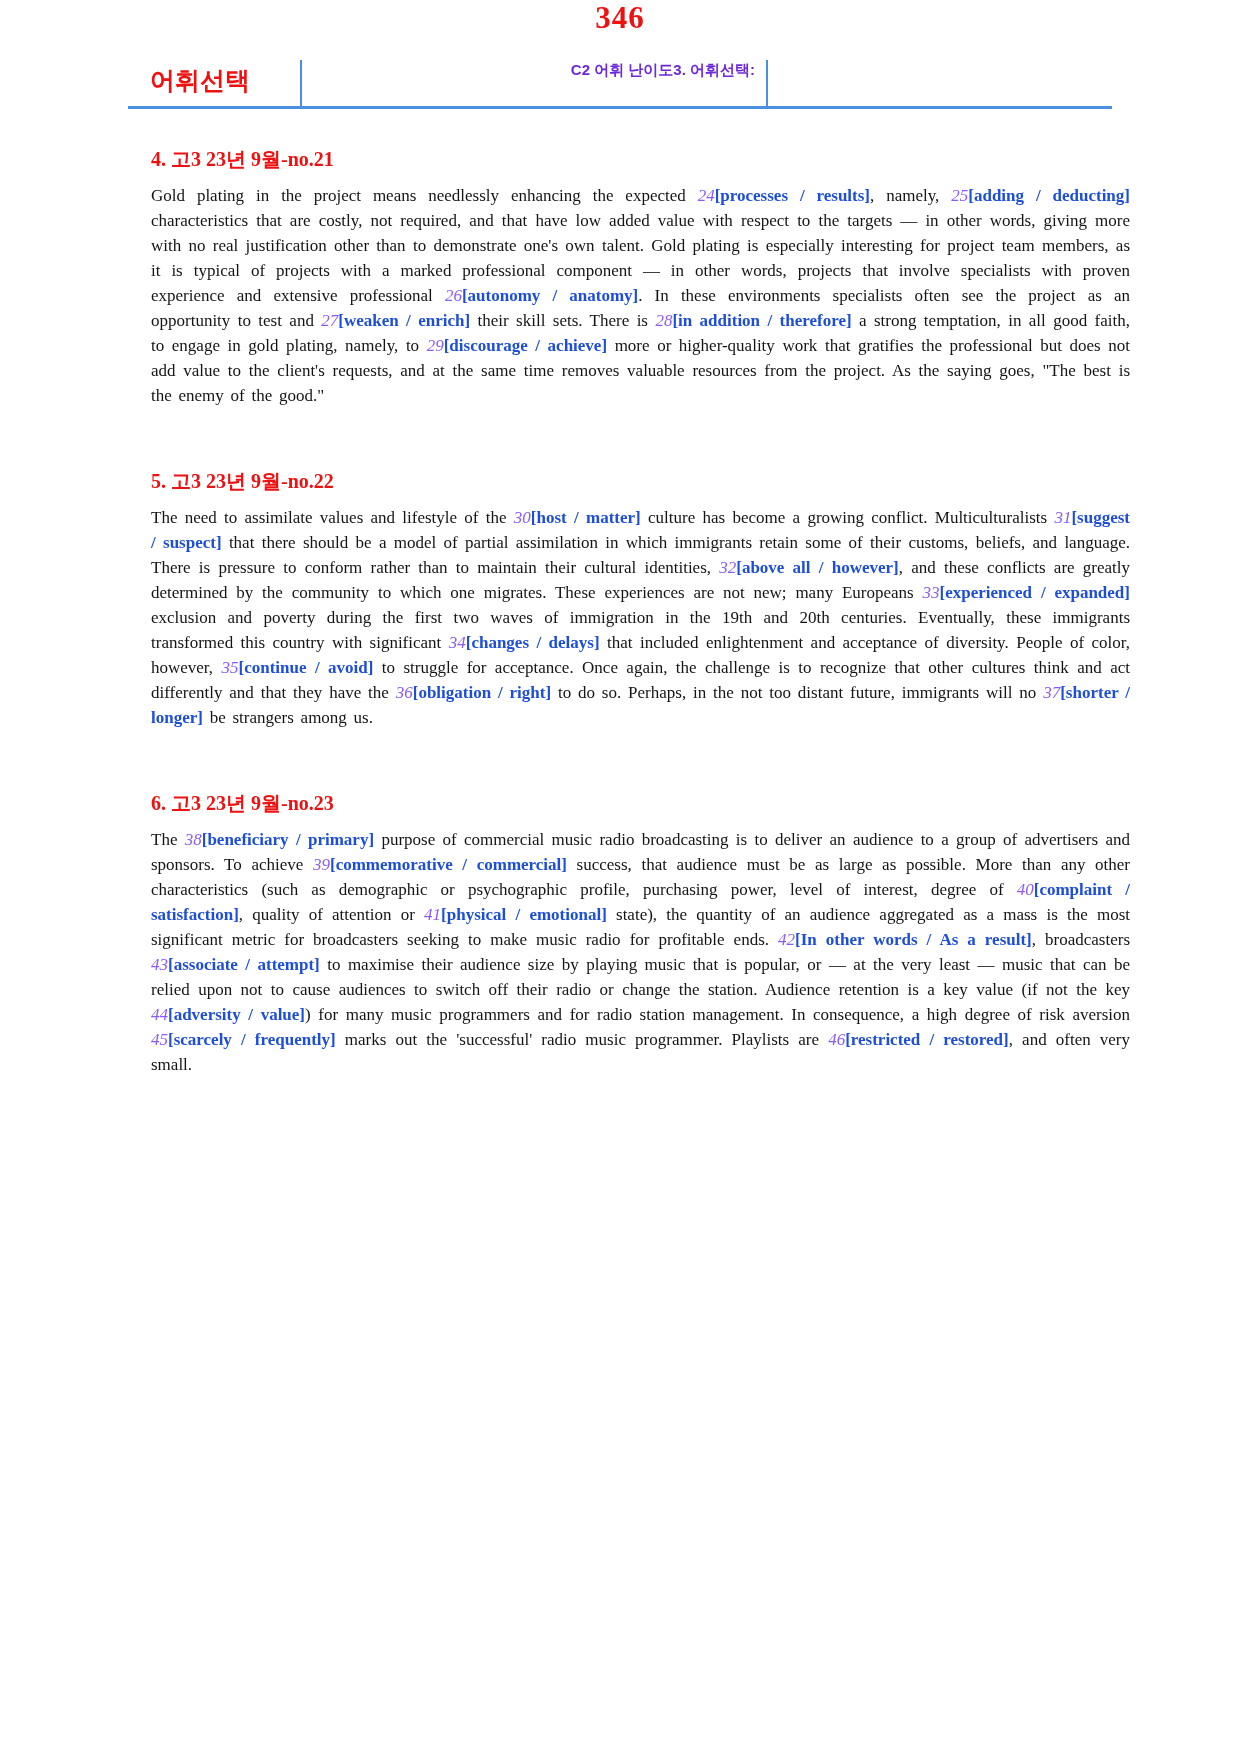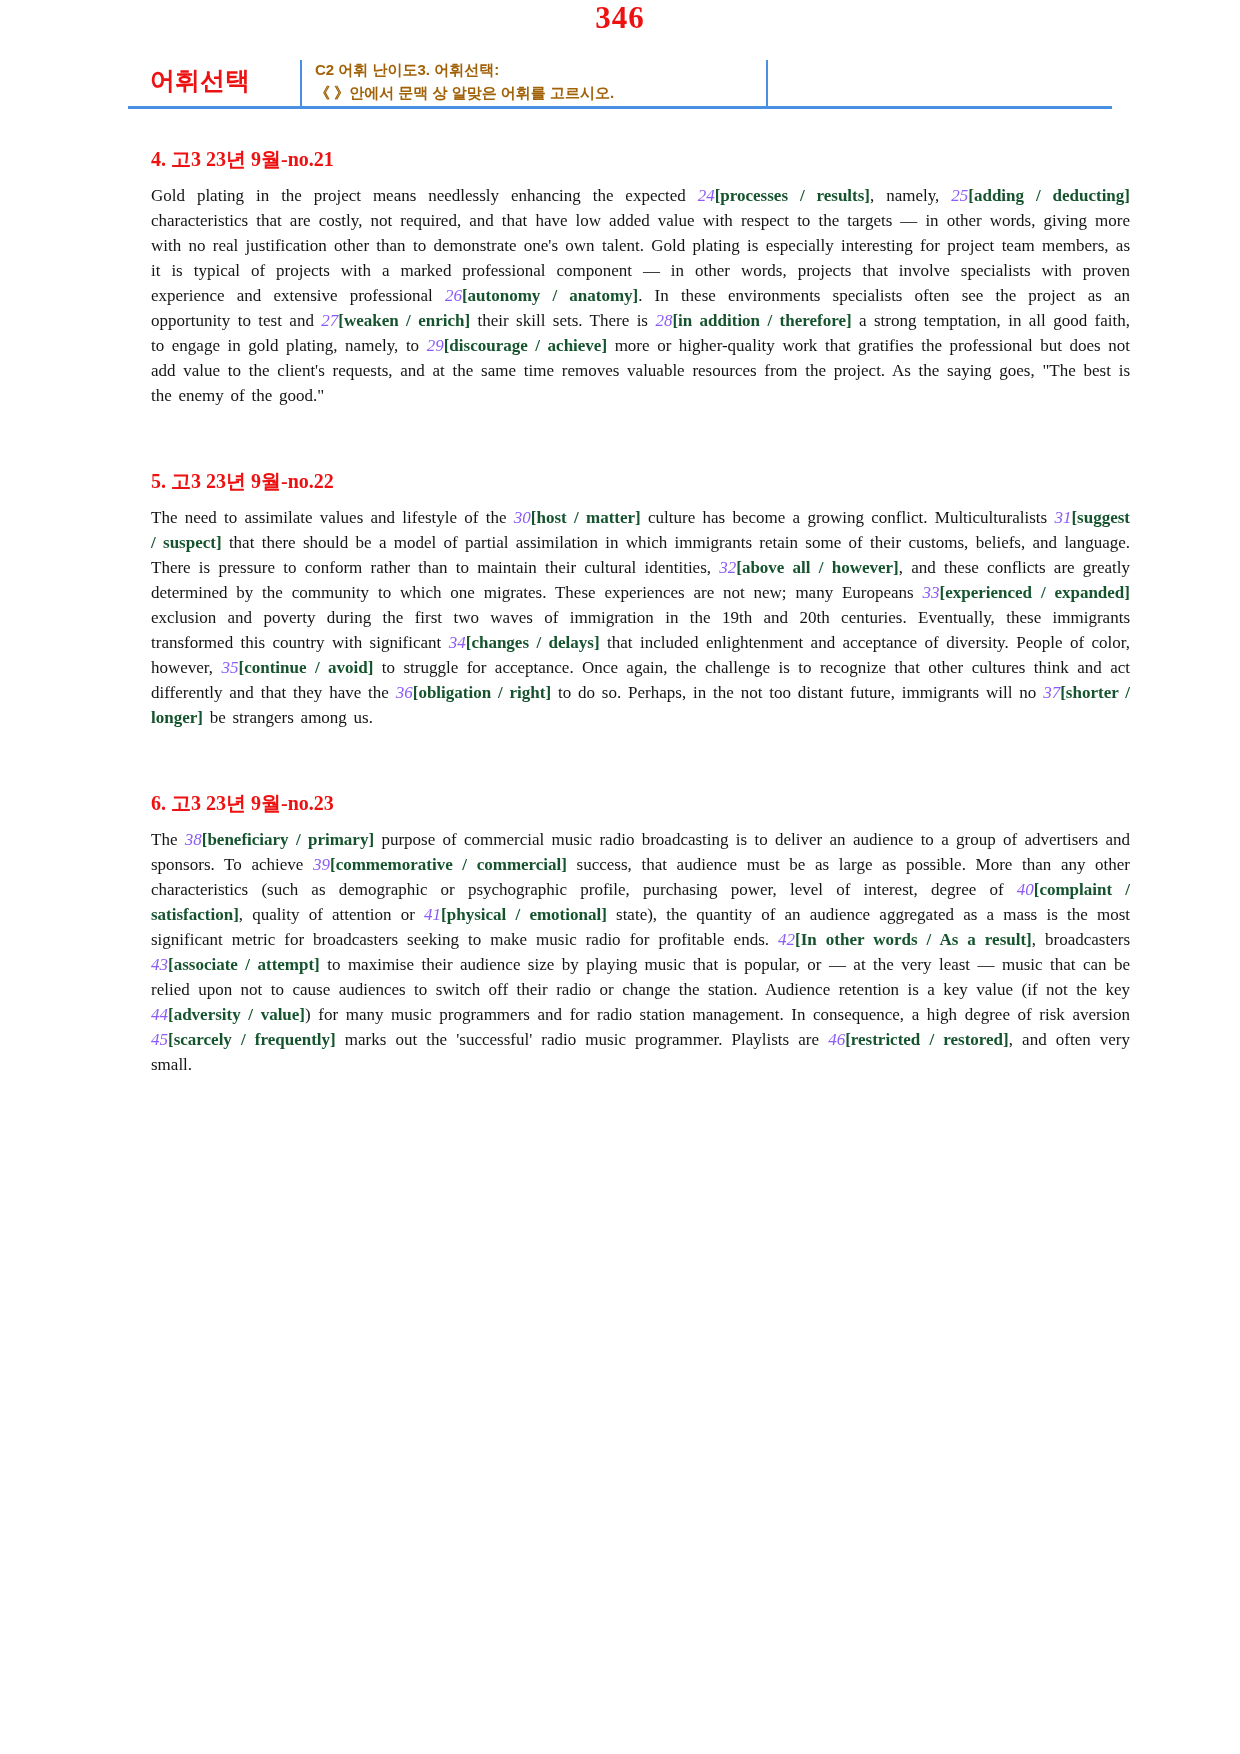--- a/index.html
+++ b/index.html
@@ -26,22 +26,22 @@
     left: 150px; top: 64px; width: 130px;
     text-align: left;
     color: #ee1111;
     font-weight: bold;
     font-size: 25px;
     font-family: "Liberation Sans", "DejaVu Sans", sans-serif;
   }
   .header-title {
     position: absolute;
     left: 315px; top: 58px; width: 440px;
-    text-align: left;
-    color: #a16207;
+    text-align: right;
+    color: #6d28d9;
     font-weight: bold;
     font-size: 15px;
     line-height: 23px;
     font-family: "Liberation Sans", "DejaVu Sans", sans-serif;
   }
   .vline {
     position: absolute;
     width: 2px;
     background: #4a90e2;
   }
@@ -67,21 +67,21 @@
     margin: 0 0 10px 0;
   }
   .section-paragraph {
     font-size: 17px;
     line-height: 25px;
     text-align: justify;
     word-spacing: 2.5px;
     color: #141414;
   }
   .choice-num { color: #8b5cf6; font-style: italic; }
-  .choice-opt { font-weight: bold; color: #14532d; }
+  .choice-opt { font-weight: bold; color: #1d4ed8; }
   .footer-page-label {
     position: absolute;
     left: 1066px; top: 1662px;
     font-size: 18px;
     color: #222;
   }
   .page-num-bottom {
     position: absolute;
     right: 4px; top: 1720px;
     color: #ee1111;
@@ -94,21 +94,20 @@
 <body>
 
 <div class="page">
 
   <div class="page-num-top">346</div>
 
   <div class="header-left-label">어휘선택</div>
   <div class="vline vline-header-1"></div>
   <div class="header-title">
     <div>C2 어휘 난이도3. 어휘선택:</div>
-    <div>《 》안에서 문맥 상 알맞은 어휘를 고르시오.</div>
   </div>
   <div class="vline vline-header-2"></div>
   <div class="hrule hrule-top"></div>
 
   <div class="content">
     <div class="section">
       <h2 class="section-heading">4. 고3 23년 9월-no.21</h2>
       <div class="section-paragraph"><span>Gold plating in the project means needlessly enhancing the expected </span><span class="choice-num">24</span><span class="choice-opt">[processes / results]</span><span>, namely, </span><span class="choice-num">25</span><span class="choice-opt">[adding / deducting]</span><span> characteristics that are costly, not required, and that have low added value with respect to the targets — in other words, giving more with no real justification other than to demonstrate one's own talent. Gold plating is especially interesting for project team members, as it is typical of projects with a marked professional component — in other words, projects that involve specialists with proven experience and extensive professional </span><span class="choice-num">26</span><span class="choice-opt">[autonomy / anatomy]</span><span>. In these environments specialists often see the project as an opportunity to test and </span><span class="choice-num">27</span><span class="choice-opt">[weaken / enrich]</span><span> their skill sets. There is </span><span class="choice-num">28</span><span class="choice-opt">[in addition / therefore]</span><span> a strong temptation, in all good faith, to engage in gold plating, namely, to </span><span class="choice-num">29</span><span class="choice-opt">[discourage / achieve]</span><span> more or higher-quality work that gratifies the professional but does not add value to the client's requests, and at the same time removes valuable resources from the project. As the saying goes, "The best is the enemy of the good."</span></div>
     </div>
     <div class="section">

